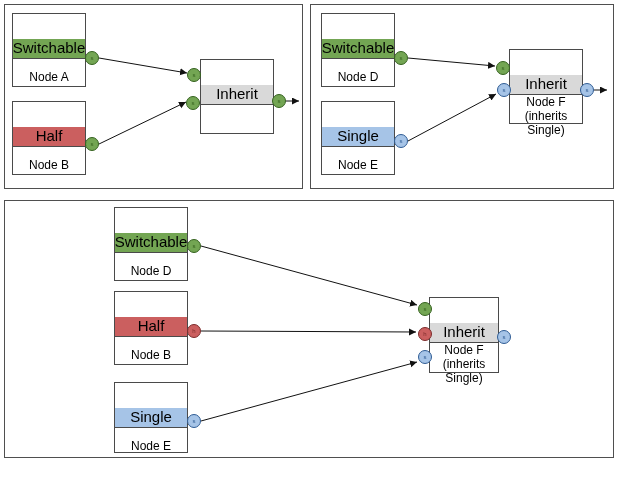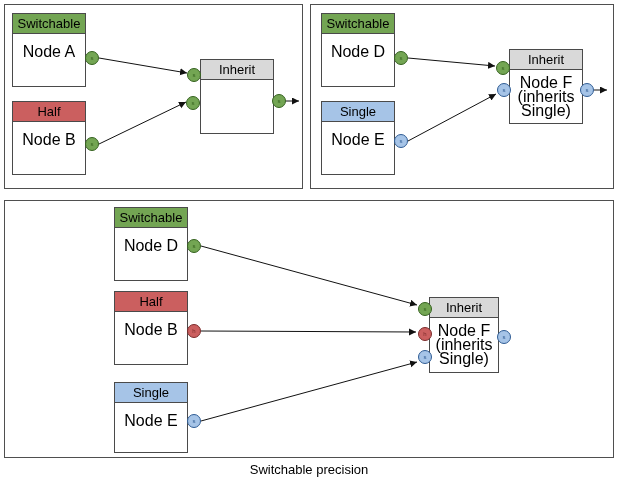--- a/index.html
+++ b/index.html
@@ -29,31 +29,32 @@
     border: 1px solid #4a4a4a;
     box-sizing: border-box;
     z-index: 1;
     display: flex;
     flex-direction: column;
   }
   .node-header {
     height: 19px;
     border-bottom: 1px solid #4a4a4a;
     display: flex;
-    align-items: center;
+    align-items: flex-start;
     justify-content: center;
-    font-size: 13px;
+    font-size: 15px;
     flex: 0 0 auto;
+    margin-top: 25px;
   }
   .node-body {
     flex: 1 1 auto;
     display: flex;
     justify-content: center;
     text-align: center;
-    font-size: 16px;
+    font-size: 12px;
     line-height: 14px;
     padding: 0 2px;
   }
   .node-body.align-top { align-items: flex-start; padding-top: 11px; }
   .node-body.align-center { align-items: center; }
   .port {
     position: absolute;
     width: 14px;
     height: 14px;
     border-radius: 50%;
@@ -71,21 +72,20 @@
     left: 0;
     width: 618px;
     text-align: center;
     font-size: 13px;
   }
 </style>
 </head>
 <body>
 
 <div id="canvas">
-  <div class="caption" style="top: 462px;">Switchable precision</div>
 <div class="panel" style="left: 4px; top: 4px; width: 299px; height: 185px;">
       <svg class="edges" width="299" height="185">
         <defs>
           <marker id="arr0" markerUnits="userSpaceOnUse" markerWidth="9" markerHeight="8" refX="7" refY="3.5" orient="auto">
             <path d="M0,0 L7,3.5 L0,7 Z" fill="#111111"></path>
           </marker>
         </defs>
         <line x1="94" y1="53" x2="182" y2="68" stroke="#111111" stroke-width="1" marker-end="url(#arr0)"></line>
         <line x1="94" y1="139" x2="181" y2="97" stroke="#111111" stroke-width="1" marker-end="url(#arr0)"></line>
         <line x1="281" y1="96" x2="294" y2="96" stroke="#111111" stroke-width="1" marker-end="url(#arr0)"></line>

